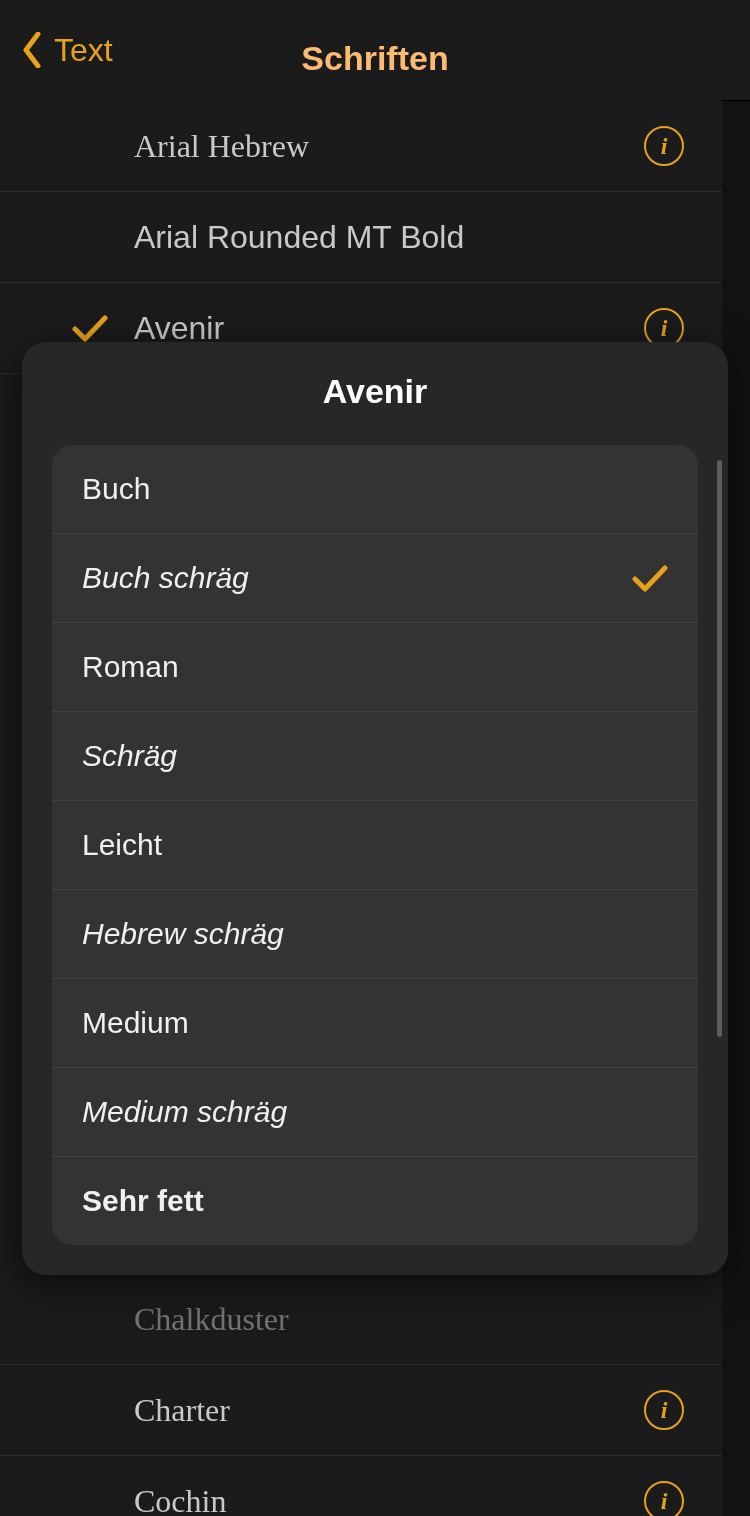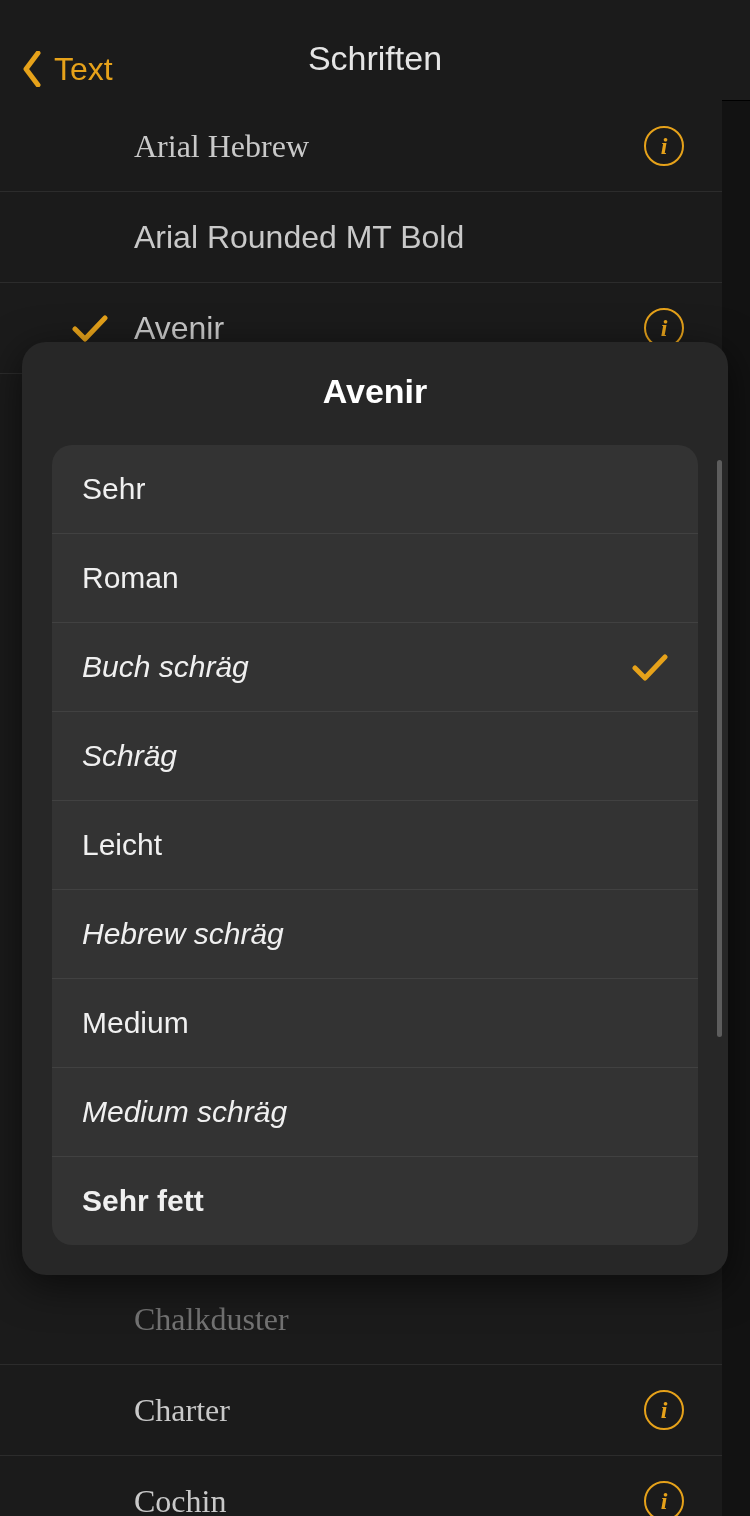--- a/index.html
+++ b/index.html
@@ -24,39 +24,38 @@
   .nav-back {
     position: absolute;
     left: 22px;
     top: 0;
     height: 100%;
     display: flex;
     align-items: center;
     color: #e6a21a;
     font-size: 32px;
     cursor: pointer;
-    margin-top: 19px;
   }
   .nav-back .chevron {
     width: 20px;
     height: 36px;
     margin-right: 12px;
     display: inline-block;
   }
   .nav-back .chevron svg { display:block; }
   .nav-title {
     position: absolute;
     left: 0; right: 0;
     top: 0; bottom: 0;
     display: flex;
     align-items: center;
     justify-content: center;
     font-size: 34px;
-    font-weight: 400;
-    color: #e5e5e5;
+    font-weight: 700;
+    color: #fdba74;
     pointer-events: none;
     margin-top: 16px;
   }
 
   
   .bg-list {
     background: #1b1b1b;
     margin: 0 0 0 0;
   }
   .font-row {
@@ -250,36 +249,36 @@
 </div>
 
 <div class="popover">
   <div class="popover-arrow"></div>
 
   <div class="popover-title">Avenir</div>
 
   <div class="popover-inner">
 
     <div class="weight-row w400">
-      <span>Sehr</span>
-    </div>
-
-    <div class="weight-row w400">
-      <span>Roman</span>
+      <span>Buch</span>
     </div>
 
     <div class="weight-row w400 italic">
       <span>Buch schräg</span>
       <span class="mark">
         <svg viewBox="0 0 36 28">
           <polyline points="3,15 13,25 33,4" fill="none" stroke="#e6a21a" stroke-width="5" stroke-linecap="round" stroke-linejoin="round"></polyline>
         </svg>
       </span>
     </div>
 
+    <div class="weight-row w400">
+      <span>Roman</span>
+    </div>
+
     <div class="weight-row w400 italic">
       <span>Schräg</span>
     </div>
 
     <div class="weight-row w300">
       <span>Leicht</span>
     </div>
 
     <div class="weight-row w300 italic">
       <span>Hebrew schräg</span>

